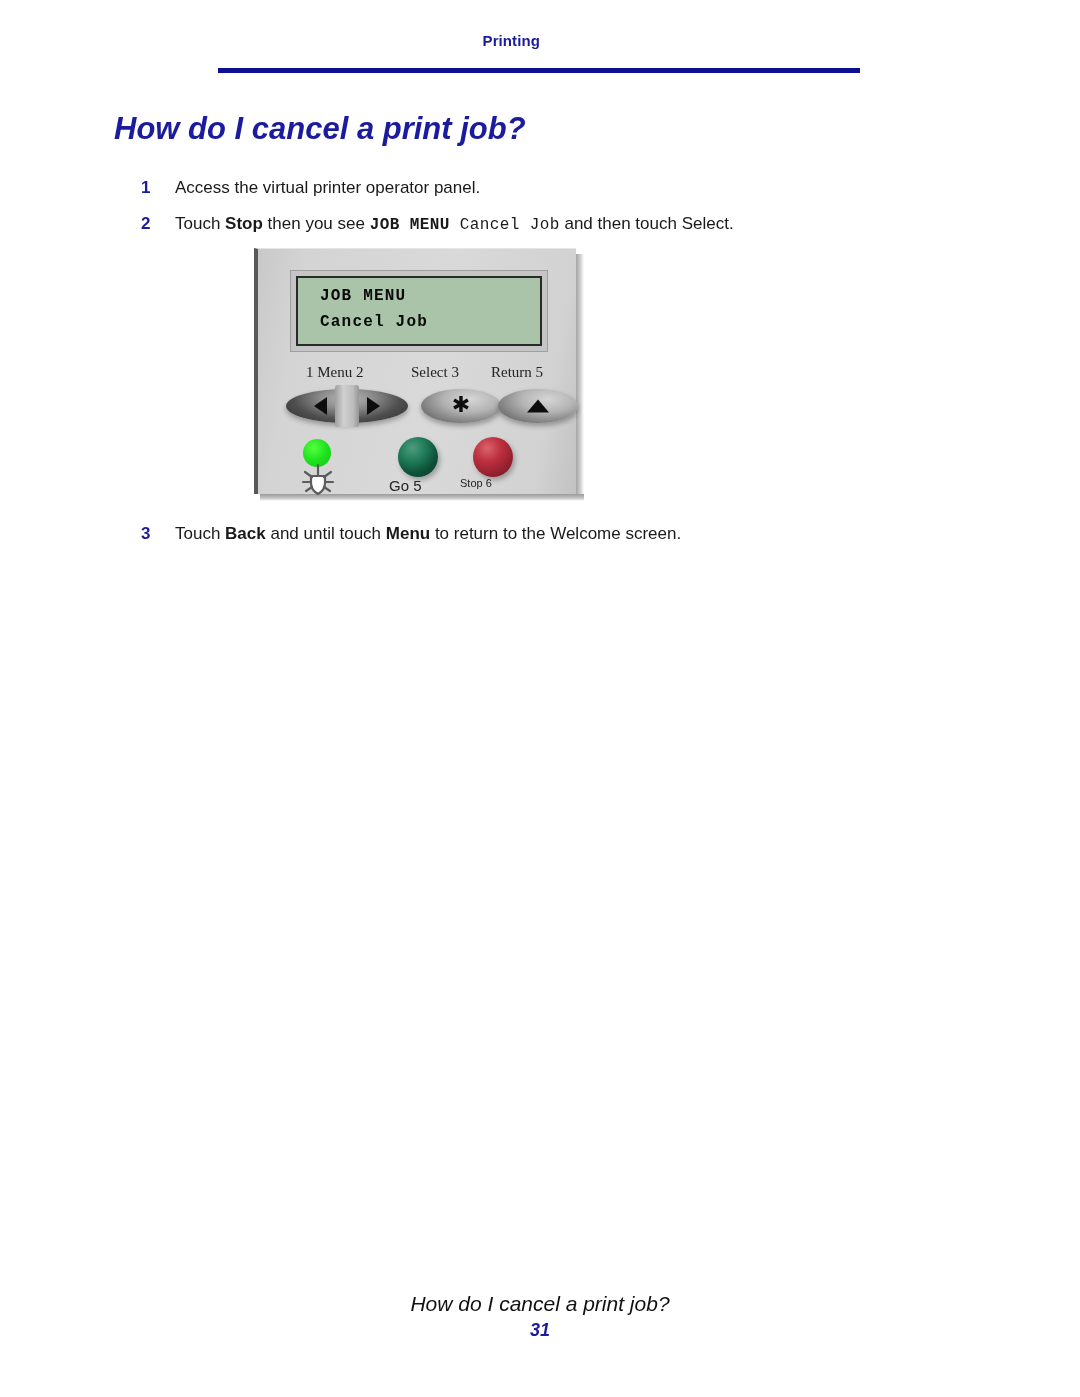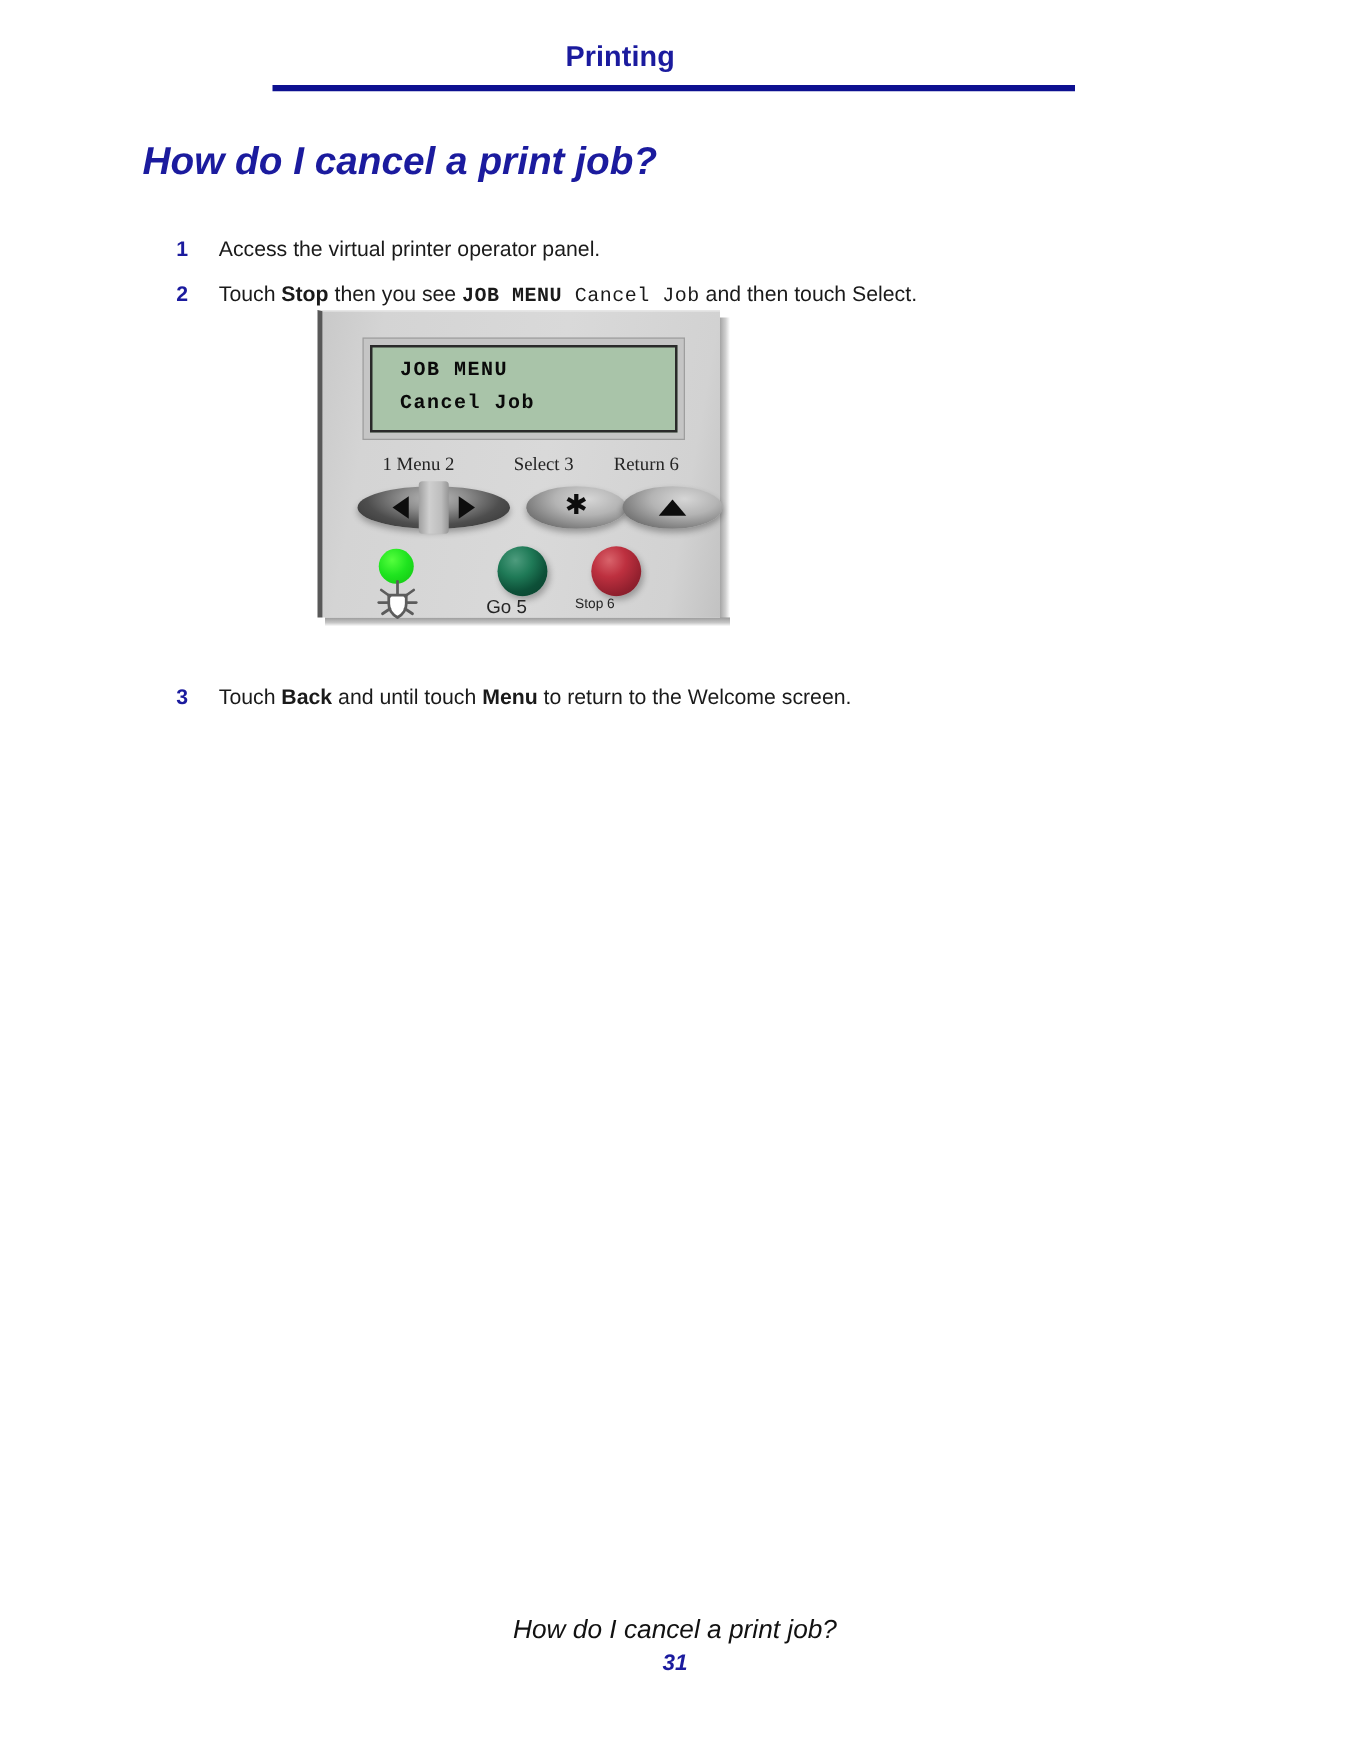--- a/index.html
+++ b/index.html
@@ -21,21 +21,21 @@
     position: absolute;
     left: 218px;
     top: 32px;
     width: 642px;
     height: 46px;
   }
   .header-title {
     position: absolute;
     right: 320px;
     top: 0;
-    font-size: 23px;
+    font-size: 15px;
     font-weight: bold;
     color: #1b1b9e;
     letter-spacing: 0.1px;
     white-space: nowrap;
   }
   .header-rule {
     position: absolute;
     left: 0;
     top: 36px;
     width: 642px;
@@ -77,21 +77,20 @@
     top: 0;
     width: 18px;
     text-align: left;
     font-size: 17px;
     font-weight: bold;
     color: #1b1b9e;
   }
   .step-text {
     display: block;
     white-space: nowrap;
-    margin-top: 12px;
   }
   .b { font-weight: bold; }
   .mono {
     font-family: "Liberation Mono", "DejaVu Sans Mono", monospace;
     font-size: 16px;
     letter-spacing: 0.4px;
   }
   .mono.b { font-weight: bold; }
 
   .step-figure-gap { height: 272px; }
@@ -360,21 +359,21 @@
     <div class="lcd-bezel">
       <div class="lcd">
         <div class="lcd-line lcd-line1">JOB MENU</div>
         <div class="lcd-line lcd-line2">Cancel Job</div>
       </div>
     </div>
 
     <div class="btn-labels">
       <span class="btn-label lbl-menu">1 Menu 2</span>
       <span class="btn-label lbl-select">Select 3</span>
-      <span class="btn-label lbl-return">Return 6</span>
+      <span class="btn-label lbl-return">Return 5</span>
     </div>
 
     <div class="oval btn-menu">
       <span class="tri-left"></span>
       <span class="tri-right"></span>
       <span class="menu-bar"></span>
     </div>
 
     <div class="oval btn-select">
       <span class="glyph-star">✱</span>

